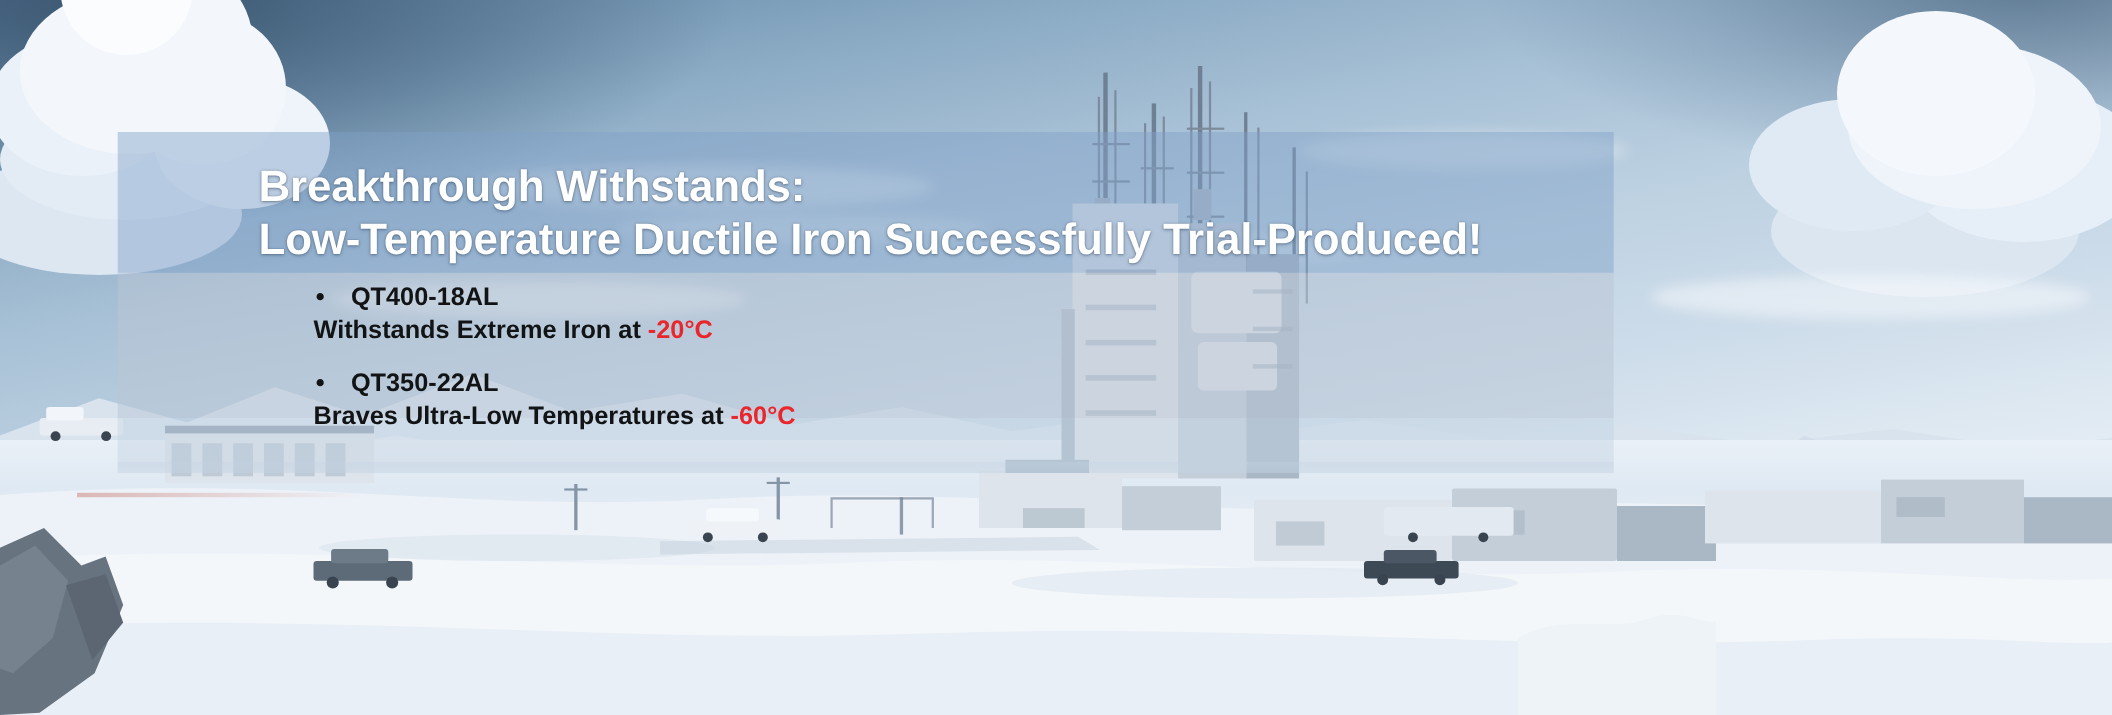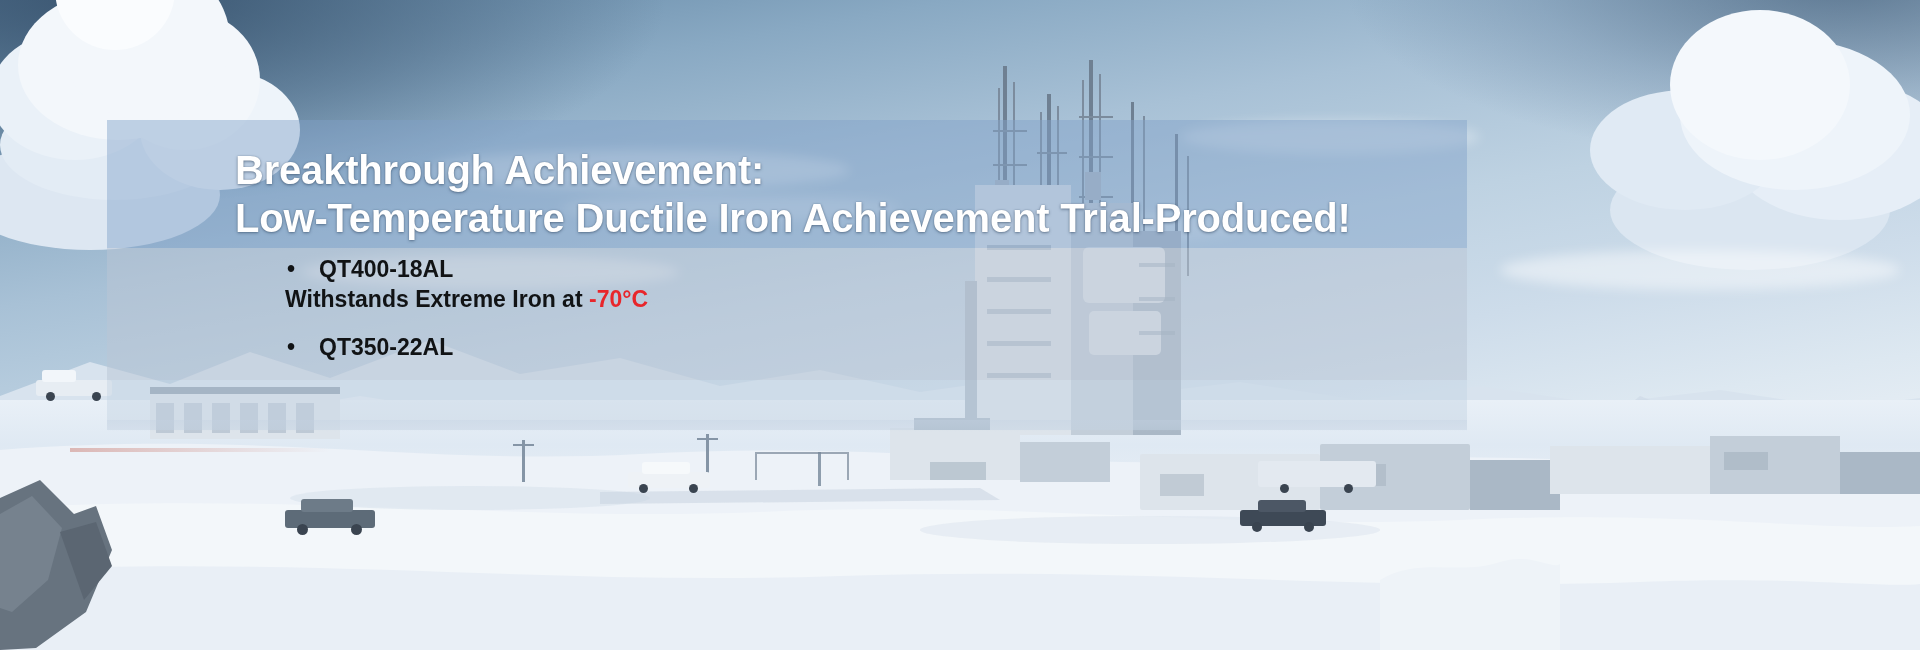--- a/index.html
+++ b/index.html
@@ -326,37 +326,38 @@
   <div style="position:absolute;left:70px;top:448px;width:260px;height:4px;background:linear-gradient(90deg,rgba(198,112,100,.45),rgba(198,112,100,0));"></div>
 
   <div class="panel">
 
     <div class="band-title"></div>
     <div class="band-body"></div>
     <div class="band-foot"></div>
     <div class="panel-fade"></div>
 
     <div class="title-text">
-      <span class="l1">Breakthrough Achievement:</span>
-      <span class="l2">Low-Temperature Ductile Iron Achievement Trial-Produced!</span>
+      <span class="l1">Breakthrough Withstands:</span>
+      <span class="l2">Low-Temperature Ductile Iron Successfully Trial-Produced!</span>
     </div>
 
     <div class="bullets">
 
       <div class="bgroup">
         <span class="grade">
           <span class="dot">•</span>
           <span class="gtxt">QT400-18AL</span>
         </span>
-        <span class="desc"><span>Withstands Extreme Iron at </span><span class="hot">-70°C</span></span>
+        <span class="desc"><span>Withstands Extreme Iron at </span><span class="hot">-20°C</span></span>
       </div>
 
       <div class="bgroup">
         <span class="grade">
           <span class="dot">•</span>
           <span class="gtxt">QT350-22AL</span>
         </span>
+        <span class="desc"><span>Braves Ultra-Low Temperatures at </span><span class="hot">-60°C</span></span>
       </div>
 
     </div>
   </div>
 
 </div>
 
 </body></html>

